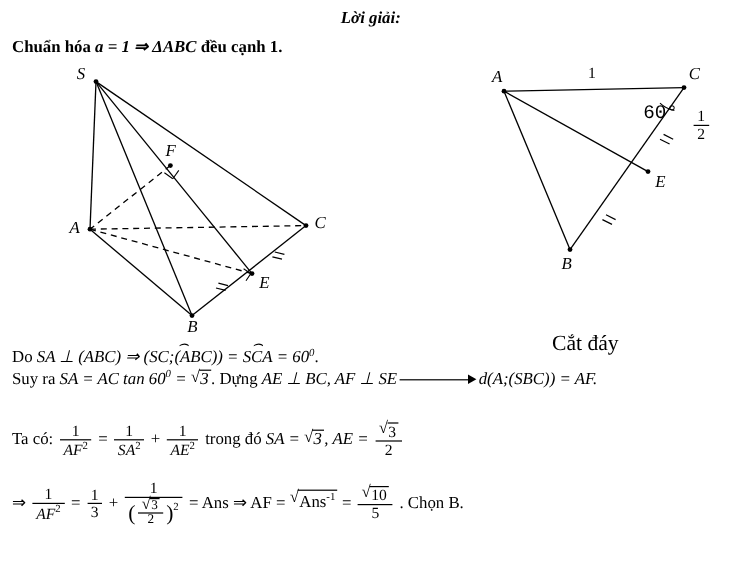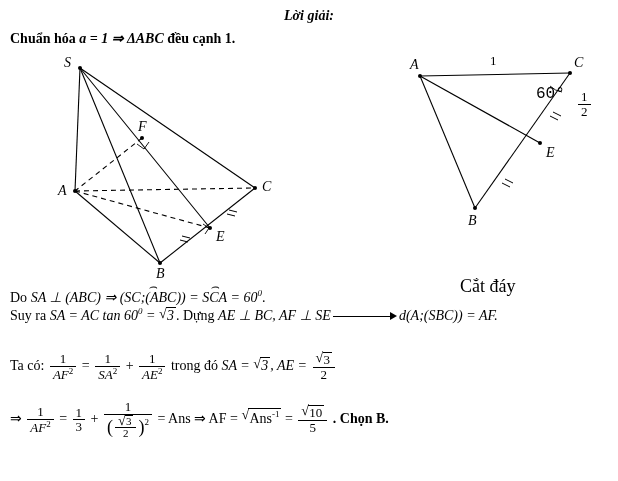--- a/index.html
+++ b/index.html
@@ -134,21 +134,21 @@
     text-align: center;
   }
   .wideparen::before {
     content: "\2322";
     position: absolute;
     left: 50%;
     transform: translateX(-50%);
     top: -9px;
     font-size: 14px;
   }
-  .bold { font-weight: bold; margin-top: 28px; }
+  .bold { font-weight: normal; margin-top: 28px; }
   .arrowlong {
     display: inline-block;
     position: relative;
     width: 68px;
     height: 10px;
     vertical-align: middle;
   }
   .arrowlong::before {
     content: "";
     position: absolute;

